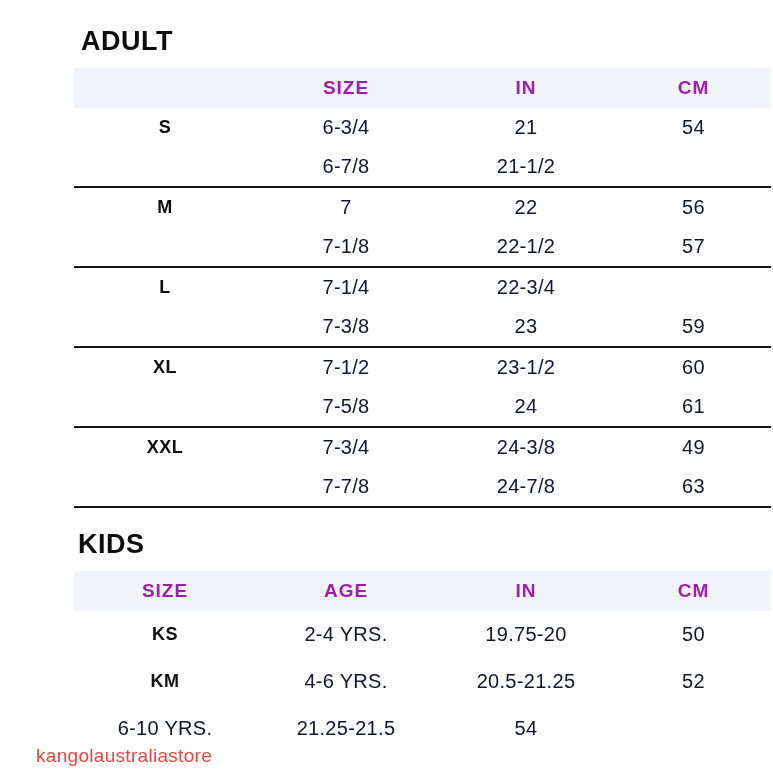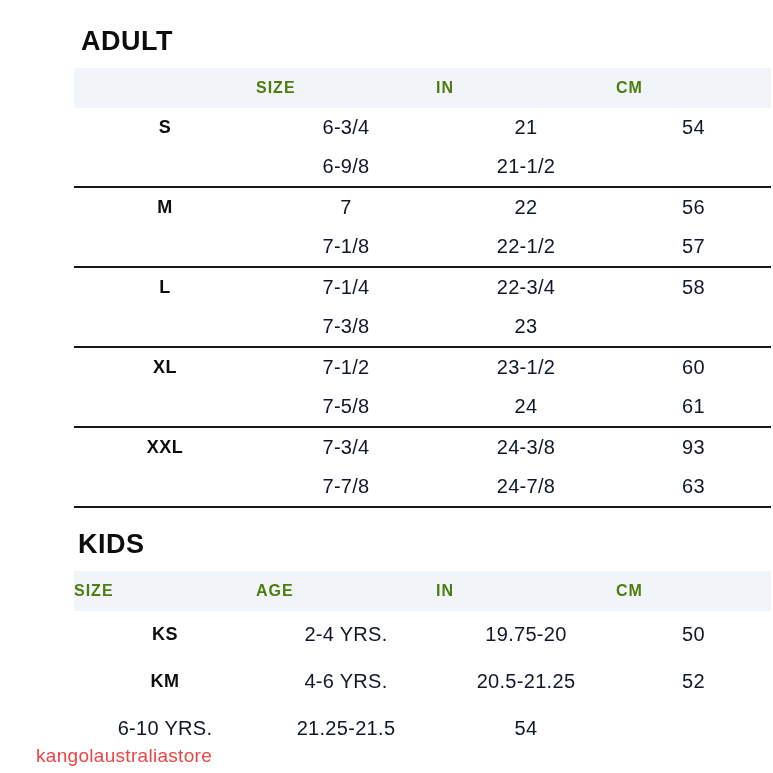--- a/index.html
+++ b/index.html
@@ -14,22 +14,22 @@
     font-size:27px; font-weight:800; letter-spacing:0.5px;
     color:#0d0d0d; line-height:1;
   }
   .section-title.kids { padding-top:23px;padding-left:42px; }
   .size-table { width:697px; margin-left:38px; }
   .band {
     display:grid; grid-template-columns:182px 180px 180px 155px;
     background:#f1f4f8; height:40px; align-items:center;
   }
   .band .hcell {
-    font-weight:bold; font-size:16px;
-    letter-spacing:1px; color:#4d7c0f;
+    text-align:center; font-weight:bold; font-size:19px;
+    letter-spacing:1px; color:#a21caf;
   }
   .grp { border-bottom:2px solid #161616; }
   .trow {
     display:grid; grid-template-columns:182px 180px 180px 155px;
     height:39px; align-items:center;
   }
   .kids-table .trow { height:47px; }
   .cell {
     text-align:center; font-size:20px; color:#0f172a;
     font-weight:normal; letter-spacing:0.3px;
@@ -59,21 +59,21 @@
 
     <div class="grp">
       <div class="trow">
         <div class="cell lbl">S</div>
         <div class="cell">6-3/4</div>
         <div class="cell">21</div>
         <div class="cell">54</div>
       </div>
       <div class="trow">
         <div class="cell lbl"></div>
-        <div class="cell">6-9/8</div>
+        <div class="cell">6-7/8</div>
         <div class="cell">21-1/2</div>
       </div>
     </div>
 
     <div class="grp">
       <div class="trow">
         <div class="cell lbl">M</div>
         <div class="cell">7</div>
         <div class="cell">22</div>
         <div class="cell">56</div>
@@ -84,26 +84,26 @@
         <div class="cell">22-1/2</div>
         <div class="cell">57</div>
       </div>
     </div>
 
     <div class="grp">
       <div class="trow">
         <div class="cell lbl">L</div>
         <div class="cell">7-1/4</div>
         <div class="cell">22-3/4</div>
-        <div class="cell">58</div>
       </div>
       <div class="trow">
         <div class="cell lbl"></div>
         <div class="cell">7-3/8</div>
         <div class="cell">23</div>
+        <div class="cell">59</div>
       </div>
     </div>
 
     <div class="grp">
       <div class="trow">
         <div class="cell lbl">XL</div>
         <div class="cell">7-1/2</div>
         <div class="cell">23-1/2</div>
         <div class="cell">60</div>
       </div>
@@ -113,21 +113,21 @@
         <div class="cell">24</div>
         <div class="cell">61</div>
       </div>
     </div>
 
     <div class="grp">
       <div class="trow">
         <div class="cell lbl">XXL</div>
         <div class="cell">7-3/4</div>
         <div class="cell">24-3/8</div>
-        <div class="cell">93</div>
+        <div class="cell">49</div>
       </div>
       <div class="trow">
         <div class="cell lbl"></div>
         <div class="cell">7-7/8</div>
         <div class="cell">24-7/8</div>
         <div class="cell">63</div>
       </div>
     </div>
   </div>
 

